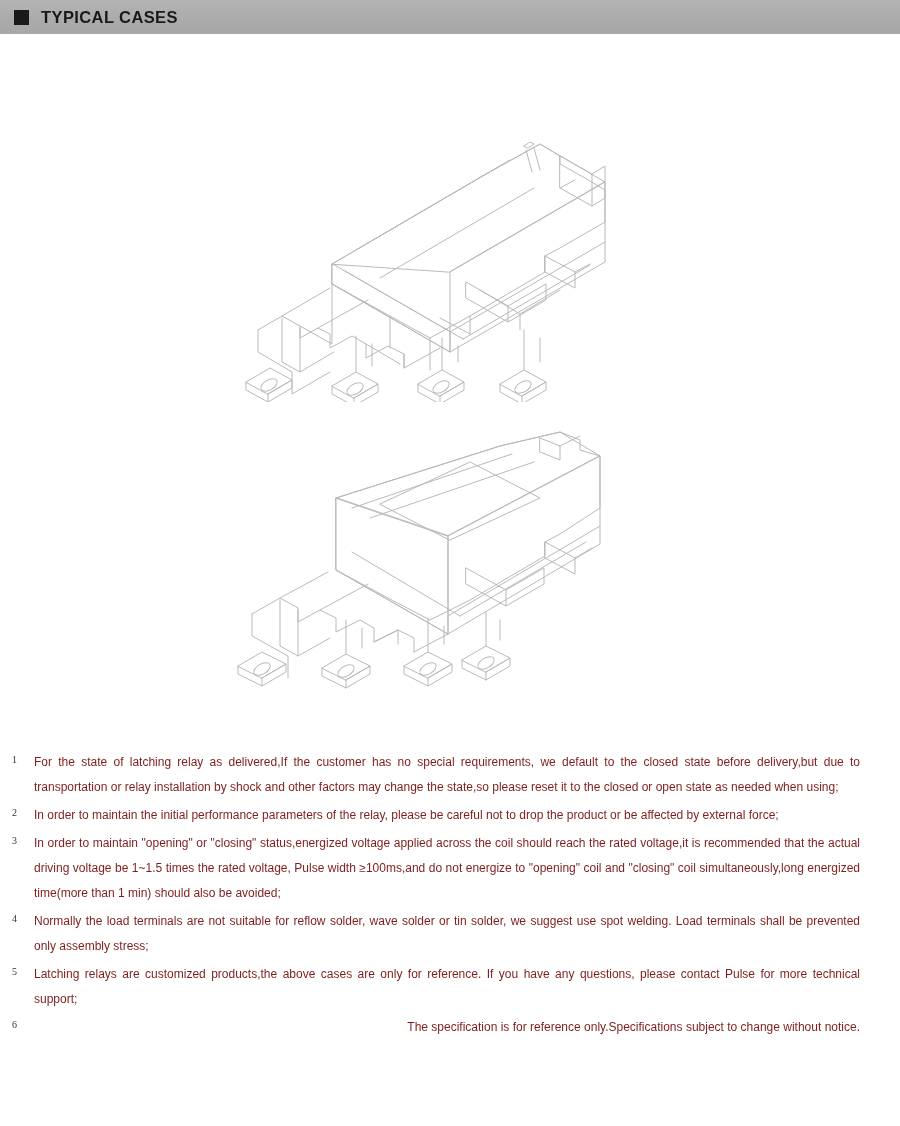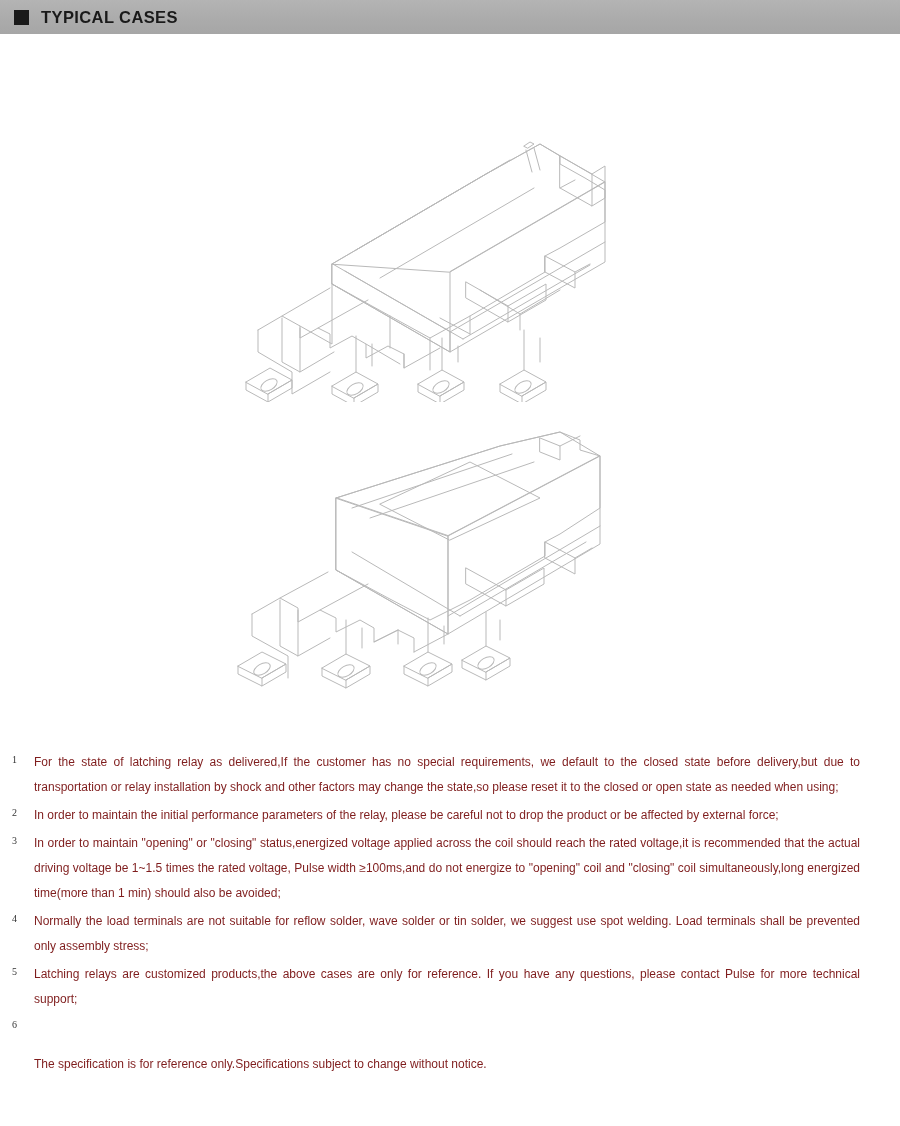--- a/index.html
+++ b/index.html
@@ -86,22 +86,21 @@
   }
   .notice-text {
     flex: 1 1 auto;
     font-size: 12px;
     line-height: 25px;
     text-align: justify;
     text-justify: inter-word;
     color: #7f1d1d;
   }
   .notice-item:last-child .notice-text {
-    text-align: left;
-    margin-top: 37px;
+    text-align: right;
   }
 </style>
 </head>
 <body>
 
 <div class="page">
 
   <div class="section-bar">
     <span class="sq"></span>
     <span class="title">TYPICAL CASES</span>

